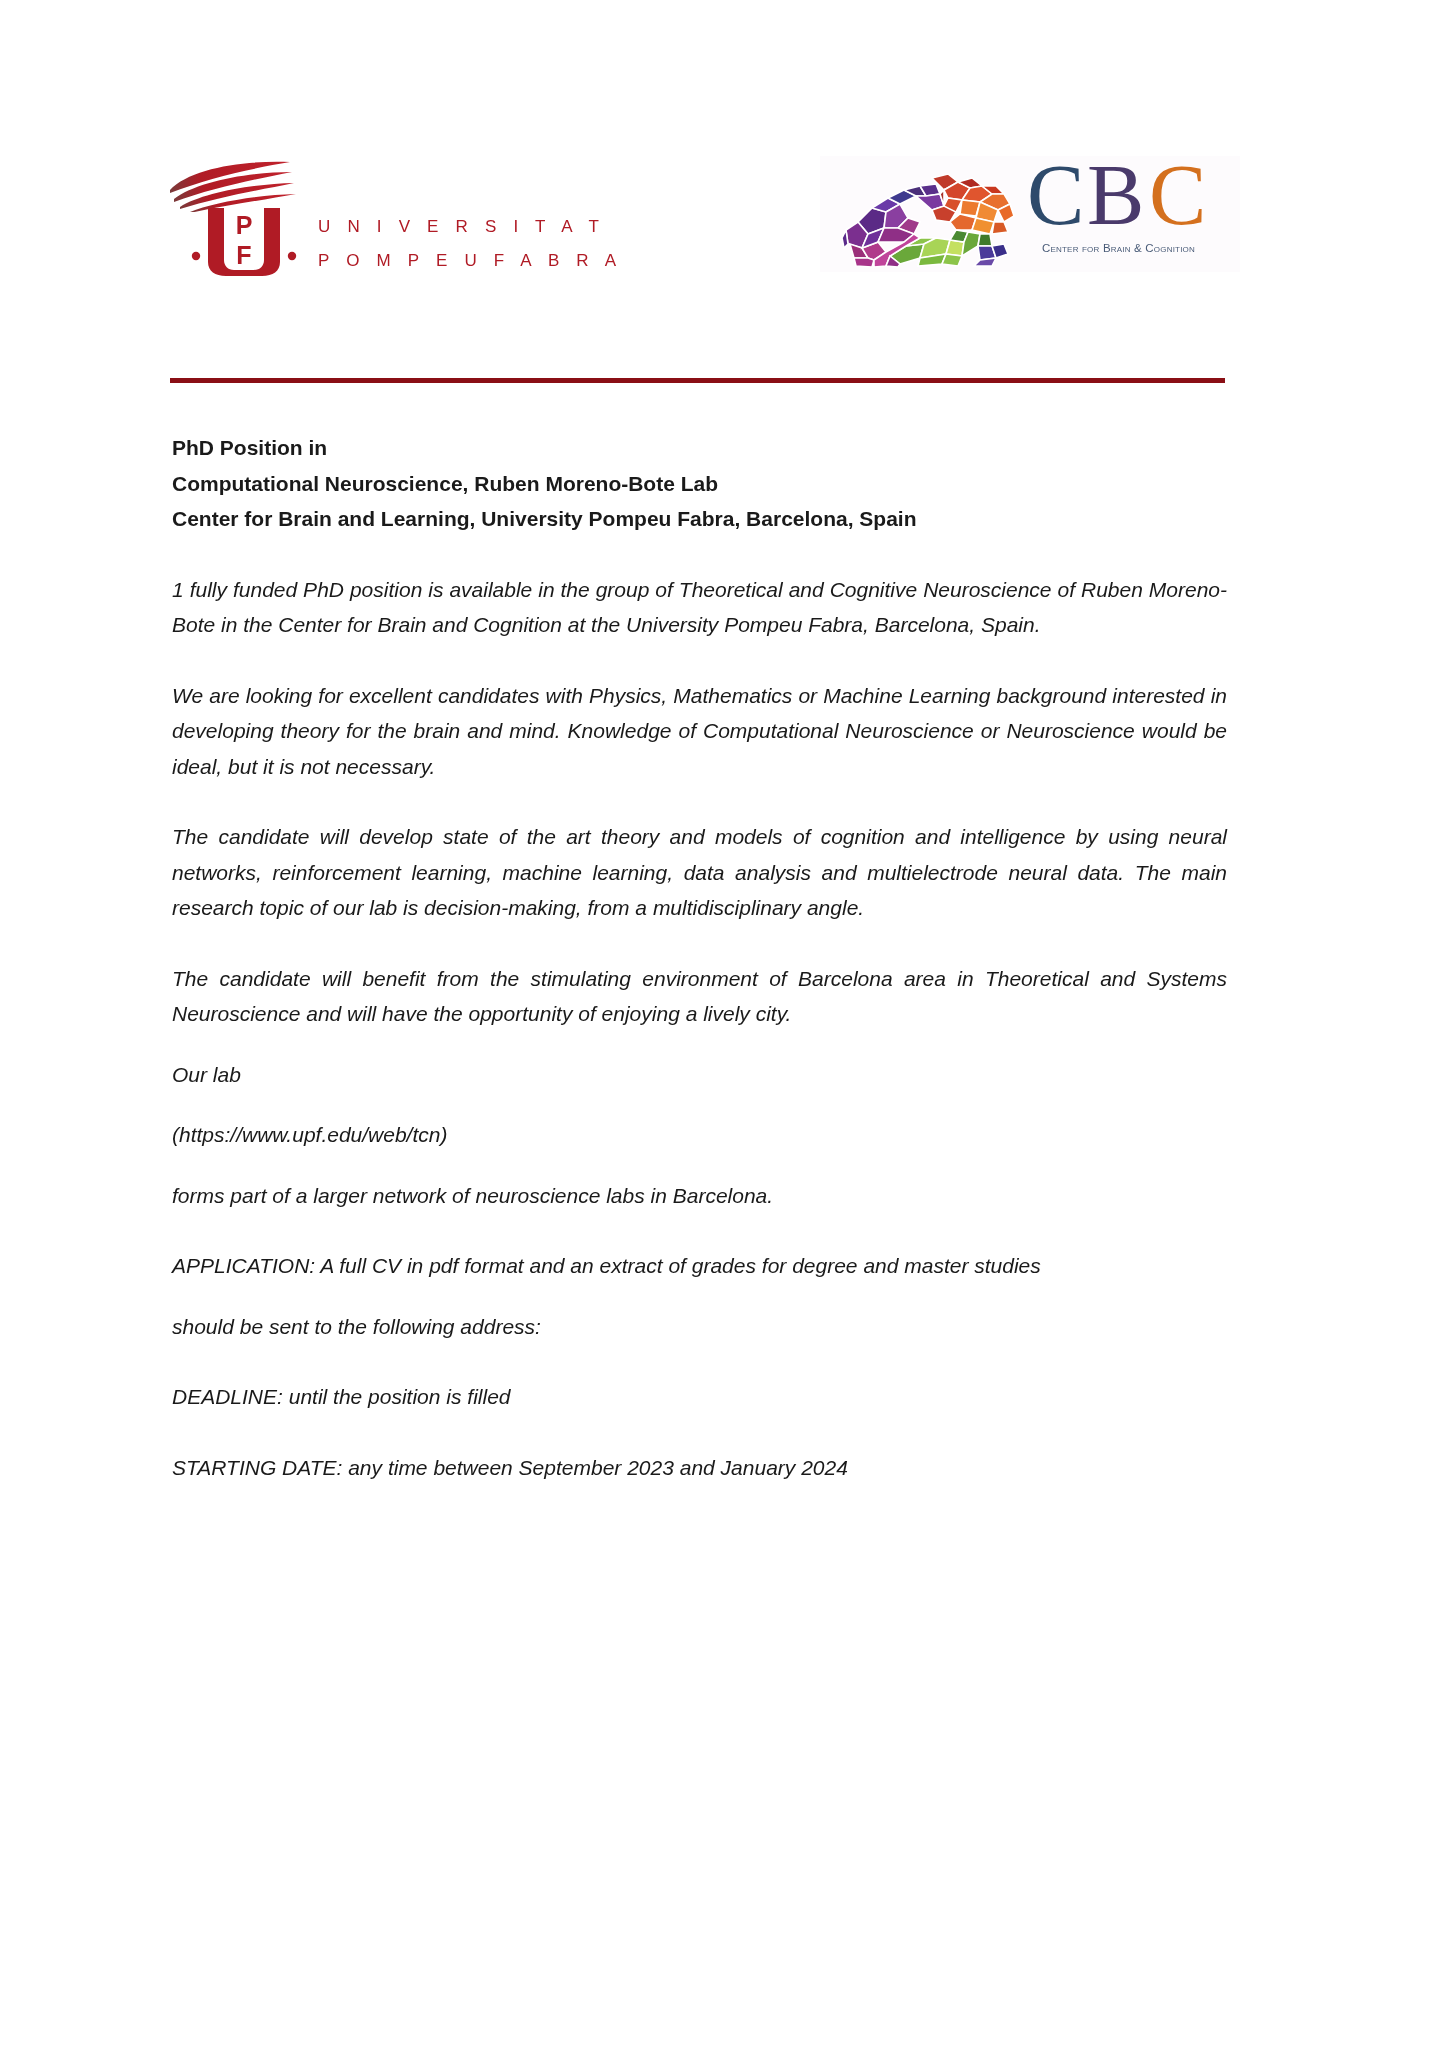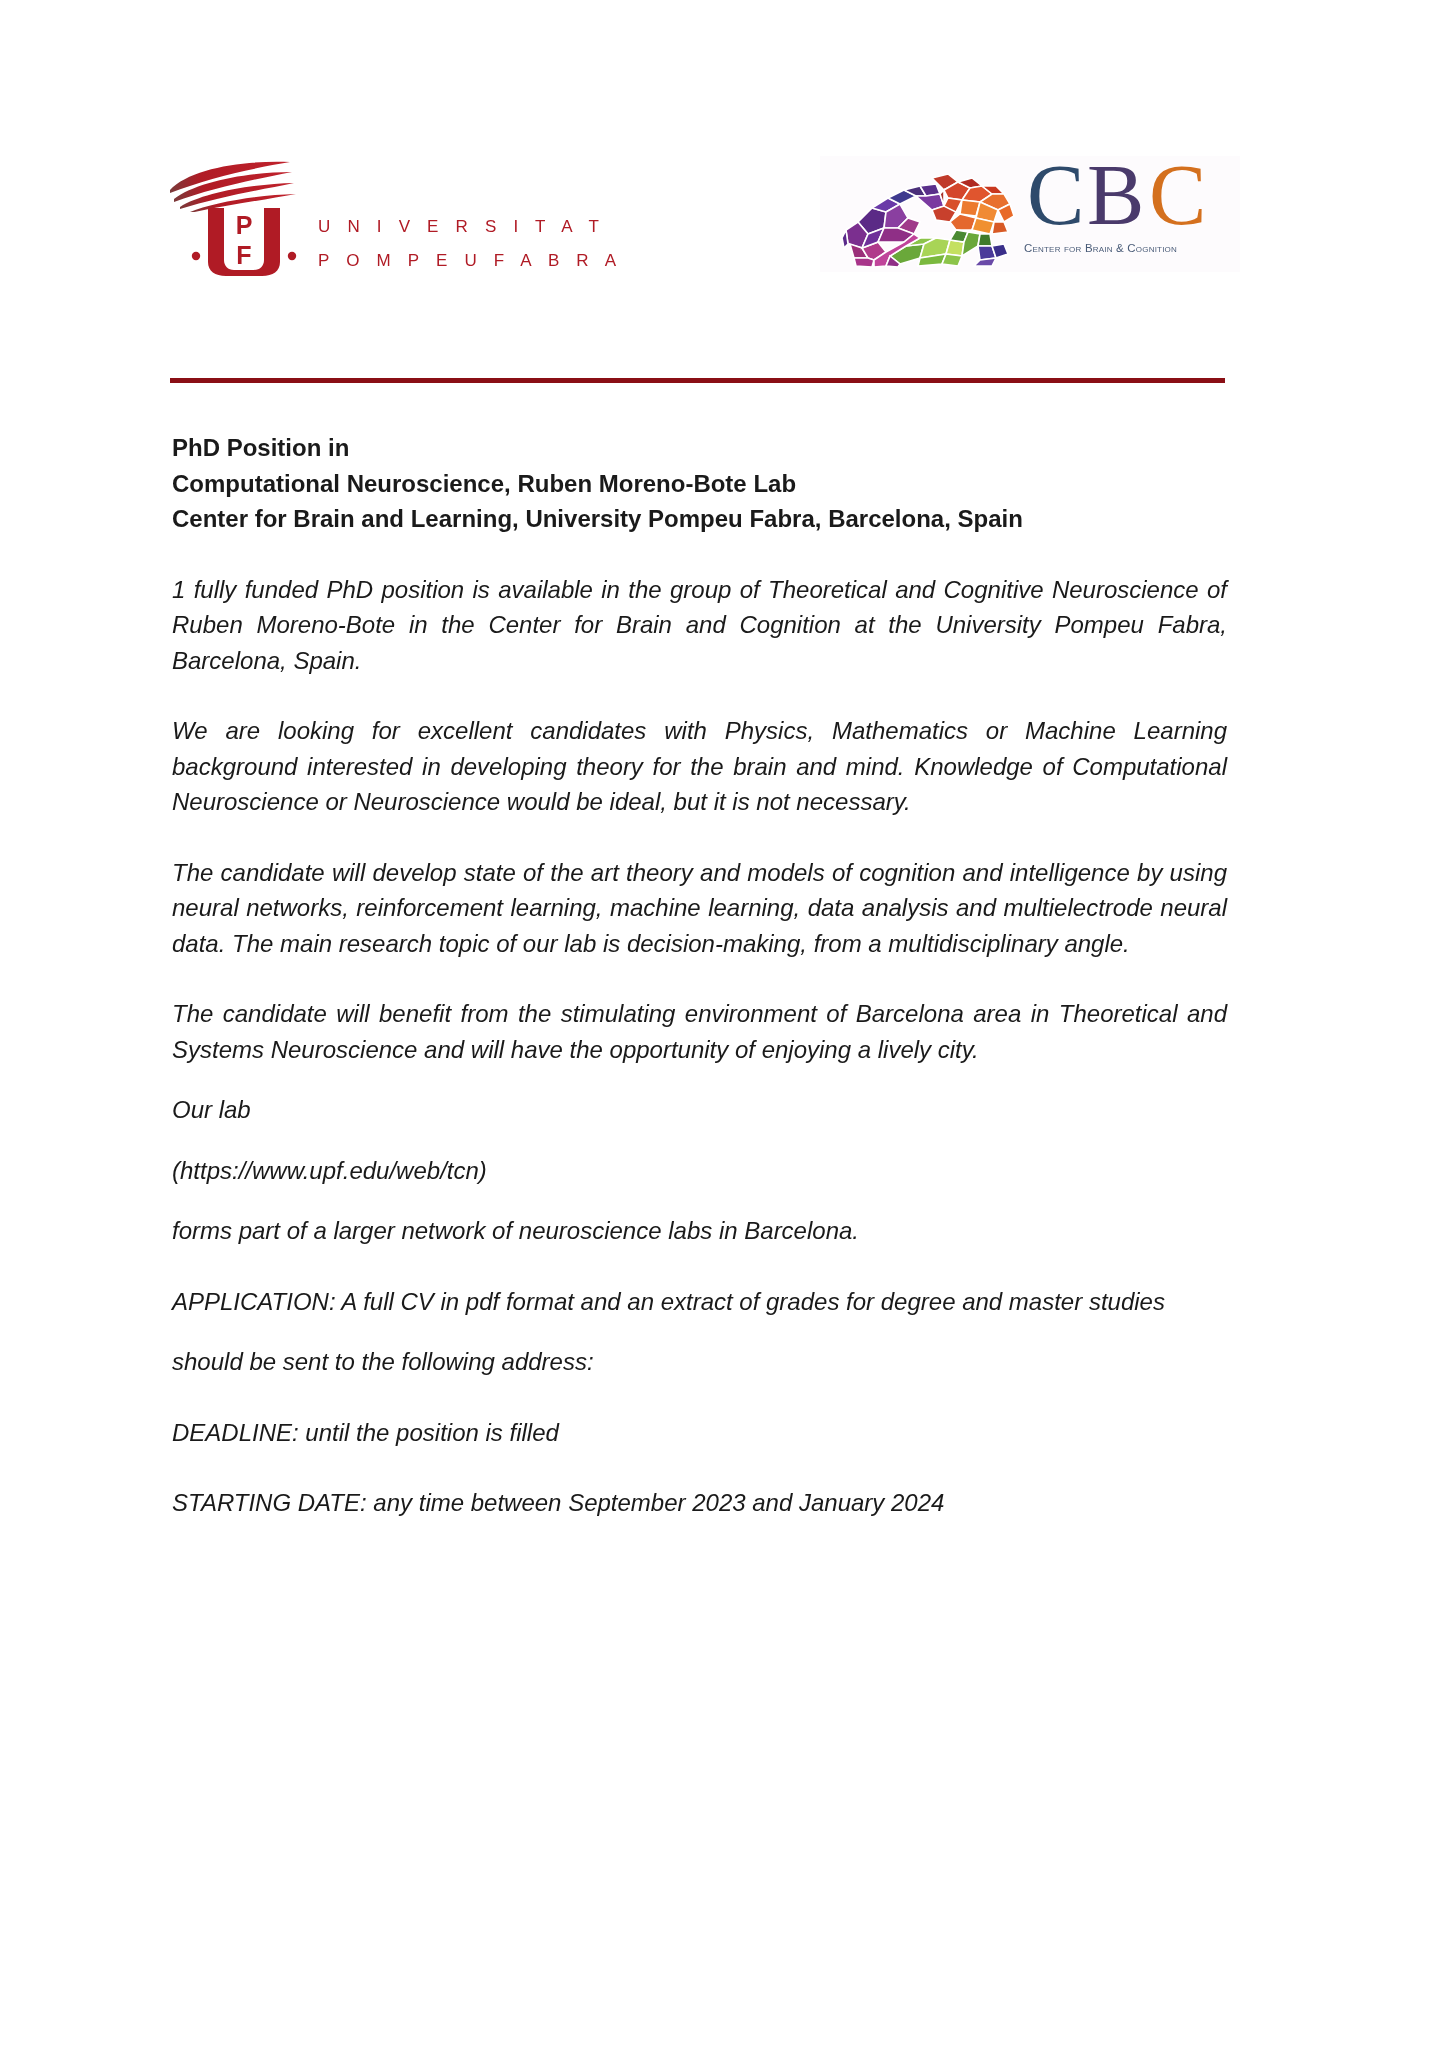--- a/index.html
+++ b/index.html
@@ -88,21 +88,21 @@
   }
   .cbc-letters {
     position: absolute;
     left: 205px;
     top: 2px;
     width: 210px;
     height: 80px;
   }
   .cbc-tagline {
     position: absolute;
-    left: 204px;
+    left: 222px;
     top: 86px;
     width: 214px;
     font-family: "Liberation Sans", sans-serif;
     font-size: 11.5px;
     font-weight: 400;
     letter-spacing: 0.2px;
     color: #4a5c78;
     white-space: nowrap;
     font-variant: small-caps;
   }
@@ -117,21 +117,21 @@
     background: #8a0f15;
   }
 
   
   .content {
     position: absolute;
     left: 172px;
     top: 430px;
     width: 1055px;
     font-family: "Liberation Sans", sans-serif;
-    font-size: 24px;
+    font-size: 21px;
     line-height: 35.5px;
     color: #1a1a1a;
   }
 
   .title-block {
     font-weight: bold;
     margin-bottom: 0;
   }
   .title-block .tline { display: block; }
 

